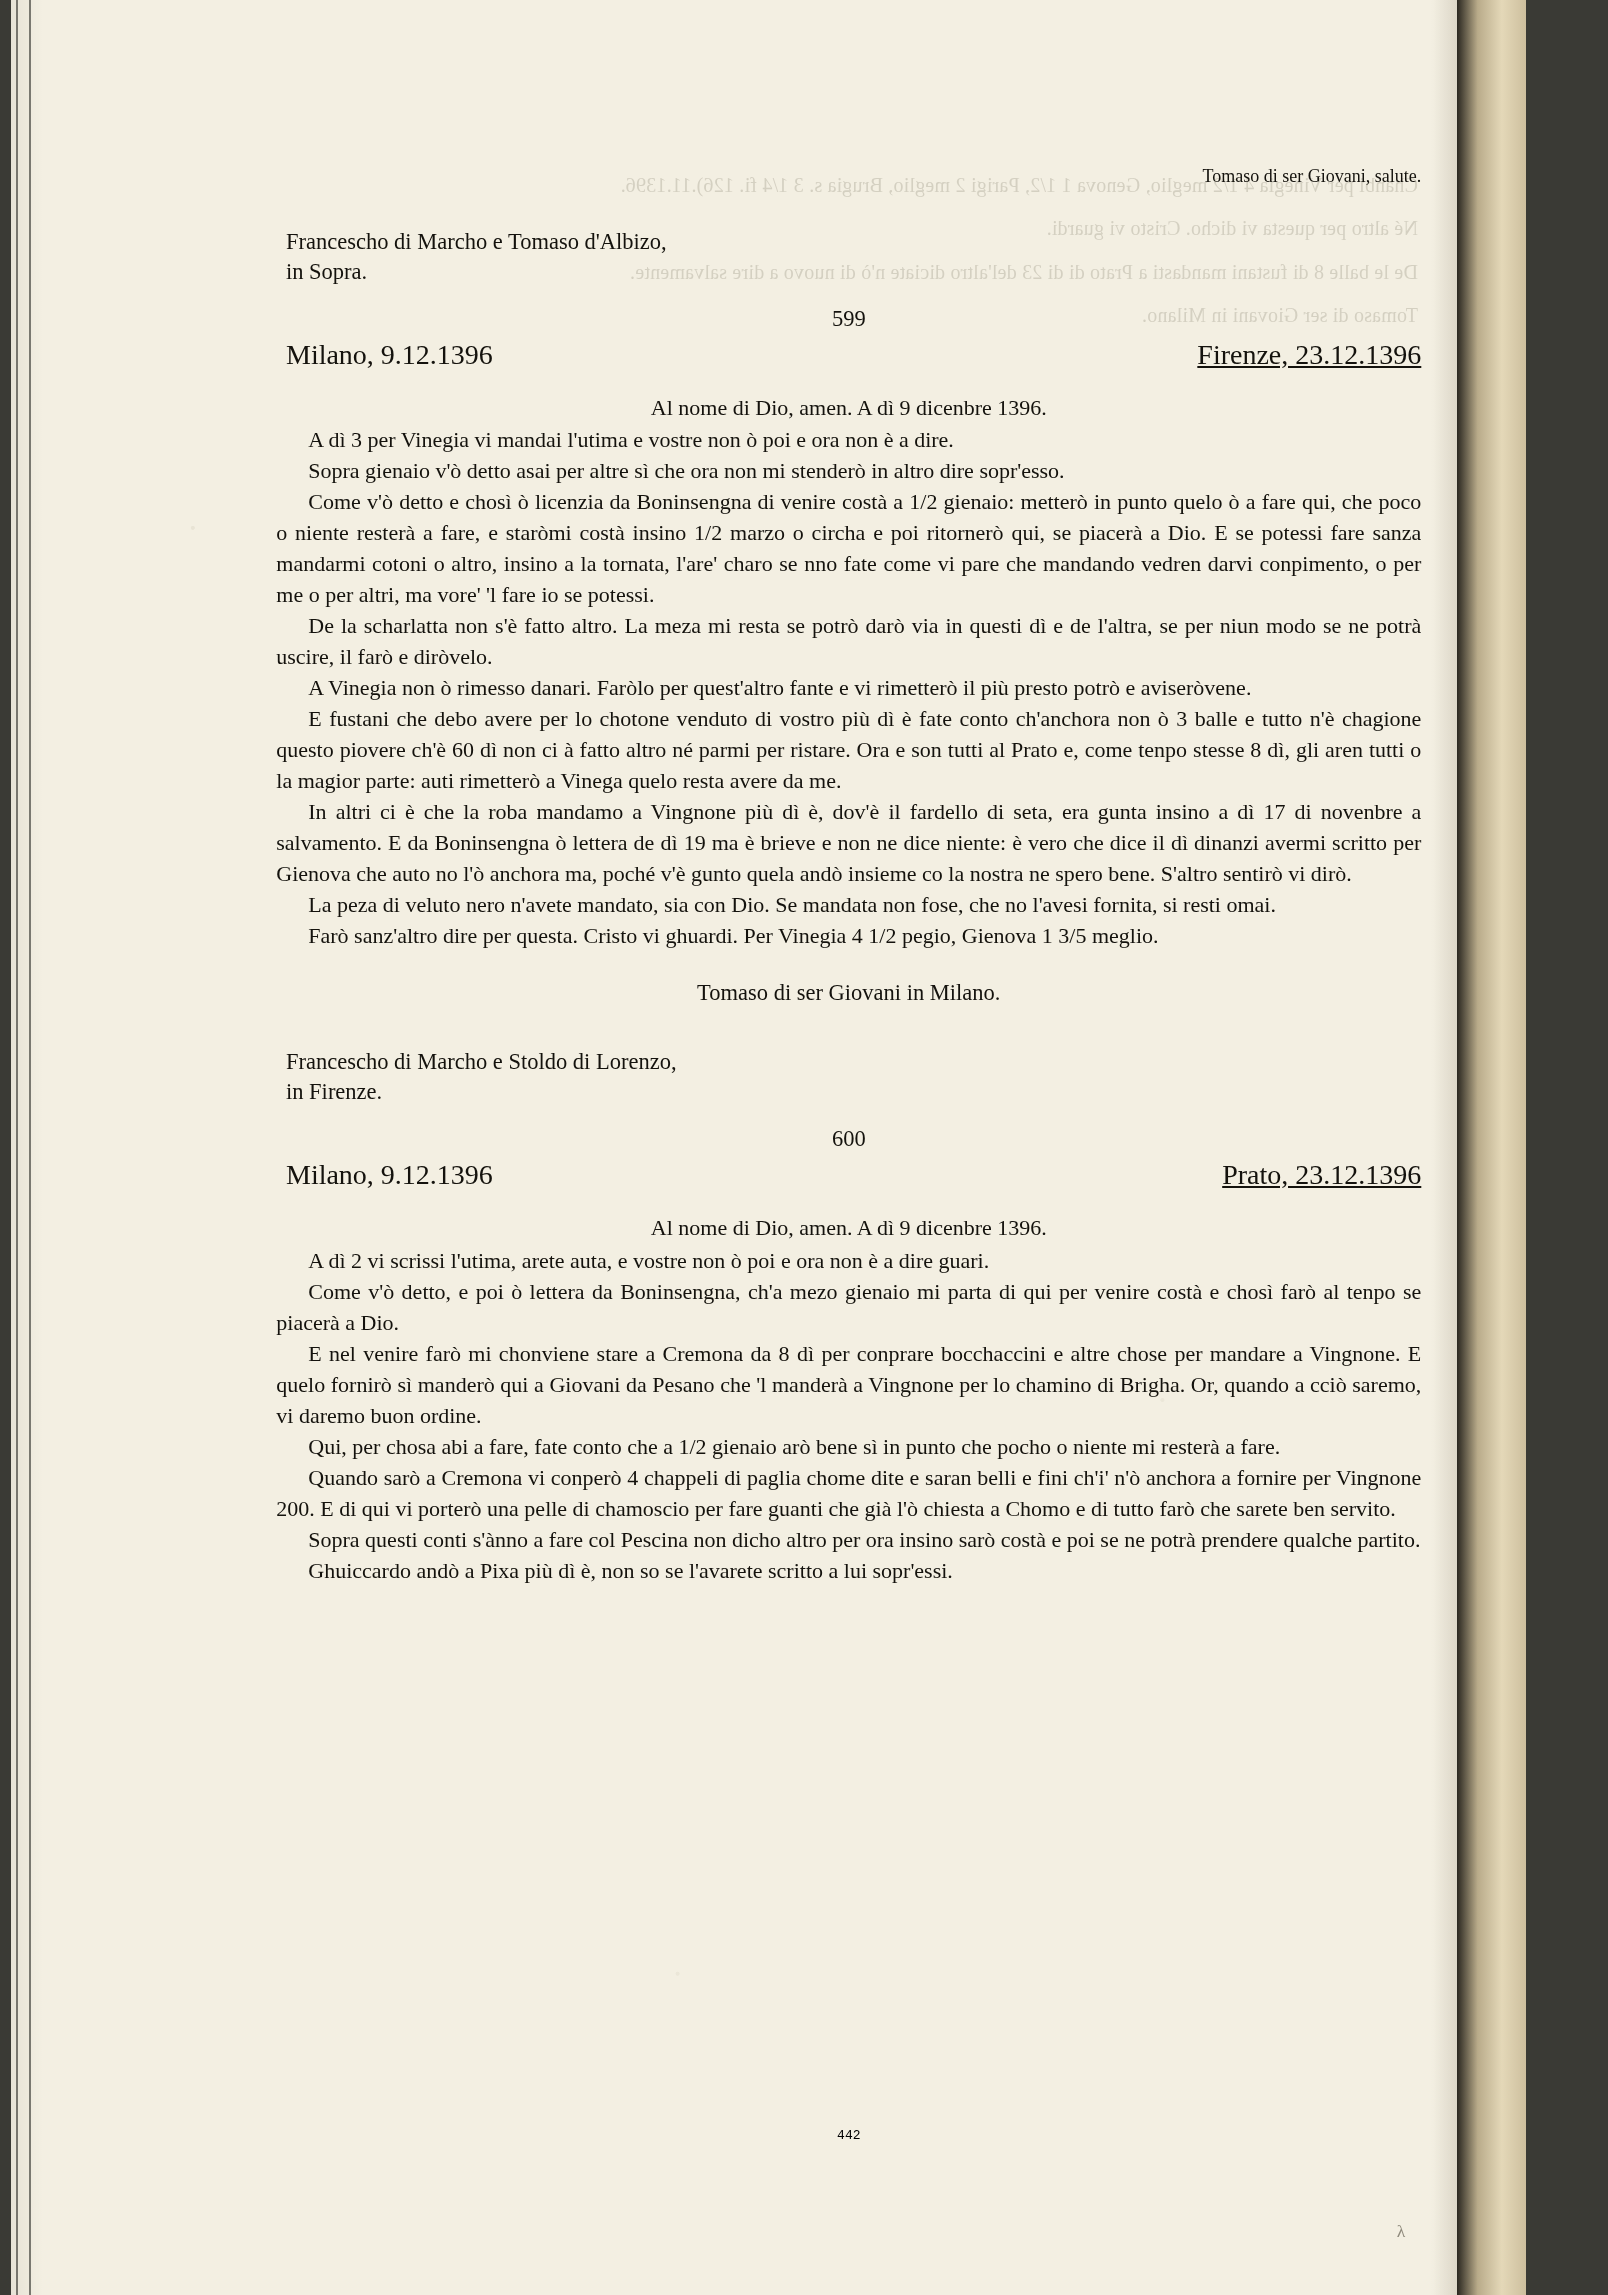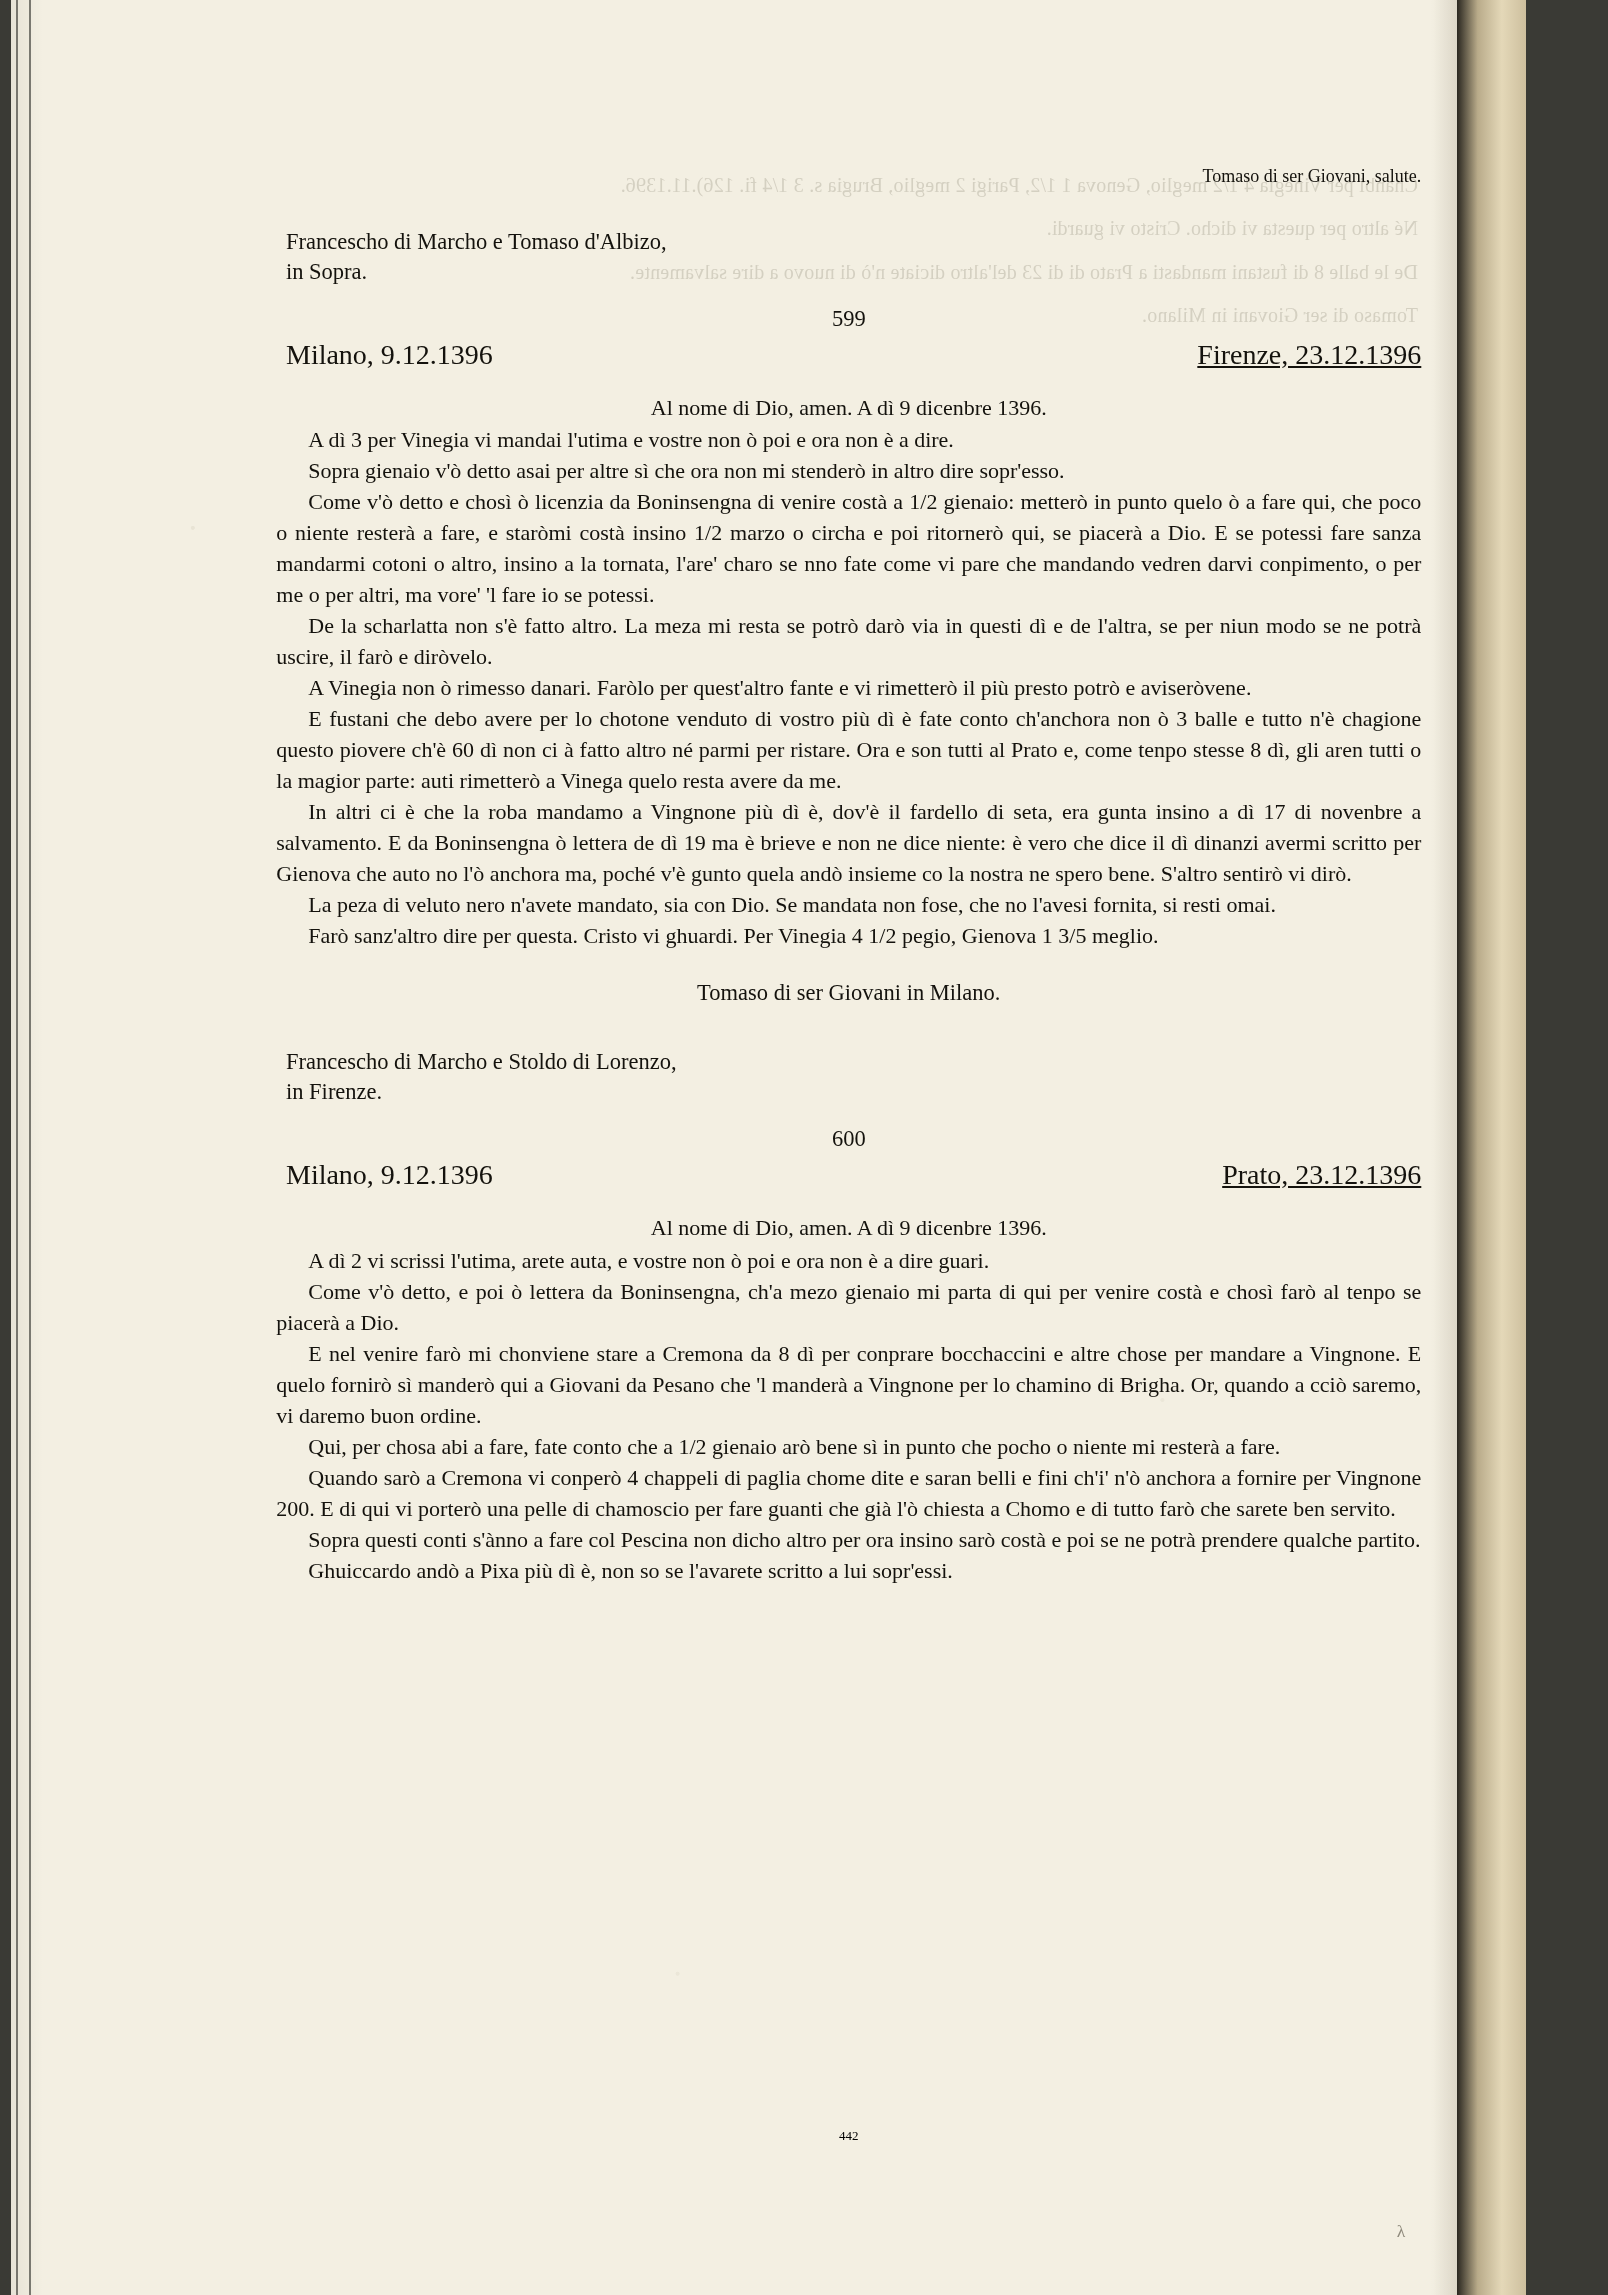--- a/index.html
+++ b/index.html
@@ -221,21 +221,21 @@
         <p>A dì 2 vi scrissi l'utima, arete auta, e vostre non ò poi e ora non è a dire guari.</p>
         <p>Come v'ò detto, e poi ò lettera da Boninsengna, ch'a mezo gienaio mi parta di qui per venire costà e chosì farò al tenpo se piacerà a Dio.</p>
         <p>E nel venire farò mi chonviene stare a Cremona da 8 dì per conprare bocchaccini e altre chose per mandare a Vingnone. E quelo fornirò sì manderò qui a Giovani da Pesano che 'l manderà a Vingnone per lo chamino di Brigha. Or, quando a cciò saremo, vi daremo buon ordine.</p>
         <p>Qui, per chosa abi a fare, fate conto che a 1/2 gienaio arò bene sì in punto che pocho o niente mi resterà a fare.</p>
         <p>Quando sarò a Cremona vi conperò 4 chappeli di paglia chome dite e saran belli e fini ch'i' n'ò anchora a fornire per Vingnone 200. E di qui vi porterò una pelle di chamoscio per fare guanti che già l'ò chiesta a Chomo e di tutto farò che sarete ben servito.</p>
         <p>Sopra questi conti s'ànno a fare col Pescina non dicho altro per ora insino sarò costà e poi se ne potrà prendere qualche partito.</p>
         <p>Ghuiccardo andò a Pixa più dì è, non so se l'avarete scritto a lui sopr'essi.</p>
       </div>
     </div>
 
-    <div class="folio-wrap" style="top:2128px;">
+    <div class="folio-wrap" style="top:2128px;font-family:Liberation Mono, monospace;">
       <div class="center">442</div>
     </div>
 
     <div class="corner-mark">λ</div>
 
     <div class="binding"></div>
     <div class="next-page"></div>
   </div>
 </div>
 

